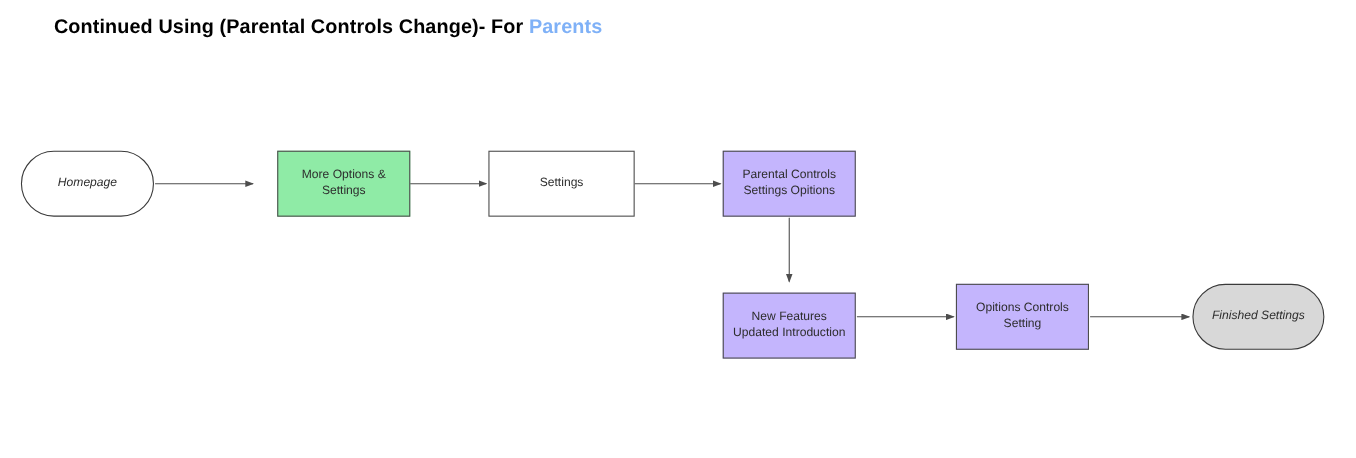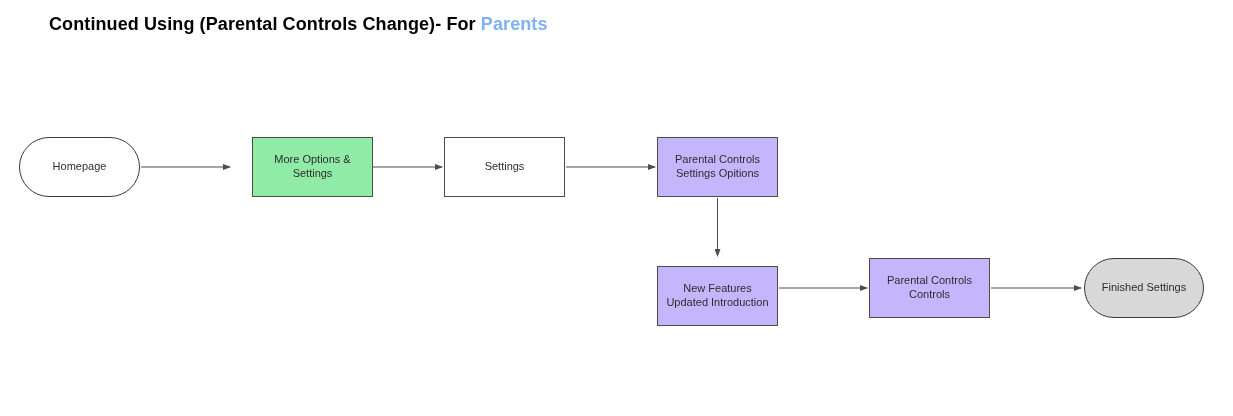--- a/index.html
+++ b/index.html
@@ -38,20 +38,21 @@
     text-align: center;
     font-size: 11px;
     line-height: 1.25;
     color: #2d2d2d;
     padding: 2px 6px;
     border: 1px solid #4d4d4d;
   }
   .node.stadium {
     border-radius: 30px;
     border-color: #3a3a3a;
+    font-style: italic;
   }
   .fill-white { background: #ffffff; }
   .fill-green { background: #8FEBA6; margin-left: 20px; }
   .fill-blue  { background: #c4b5fd; }
   .fill-gray  { background: #D8D8D8; }
   .edges-layer {
     position: absolute;
     left: 0;
     top: 0;
     width: 1233px;
@@ -81,33 +82,33 @@
   </svg>
 
   <div class="node stadium fill-white" style="left:19px; top:137px; width:121px; height:60px;">
     <span>Homepage</span>
   </div>
 
   <div class="node fill-green" style="left:232px; top:137px; width:121px; height:60px;">
     <span>More Options &amp; Settings</span>
   </div>
 
-  <div class="node fill-white" style="left:444px; top:137px; width:121px; height:60px;">
+  <div class="node fill-white" style="left:444px; top:137px; width:133px; height:60px;">
     <span>Settings</span>
   </div>
 
   <div class="node fill-blue" style="left:657px; top:137px; width:121px; height:60px;">
     <span>Parental Controls Settings Opitions</span>
   </div>
 
   <div class="node fill-blue" style="left:657px; top:266px; width:121px; height:60px;">
     <span>New Features Updated Introduction</span>
   </div>
 
   <div class="node fill-blue" style="left:869px; top:258px; width:121px; height:60px;">
-    <span>Parental Controls Controls</span>
+    <span>Opitions Controls Setting</span>
   </div>
 
   <div class="node stadium fill-gray" style="left:1084px; top:258px; width:120px; height:60px;text-align:right;">
     <span>Finished Settings</span>
   </div>
 
 </div>
 
 </body></html>

